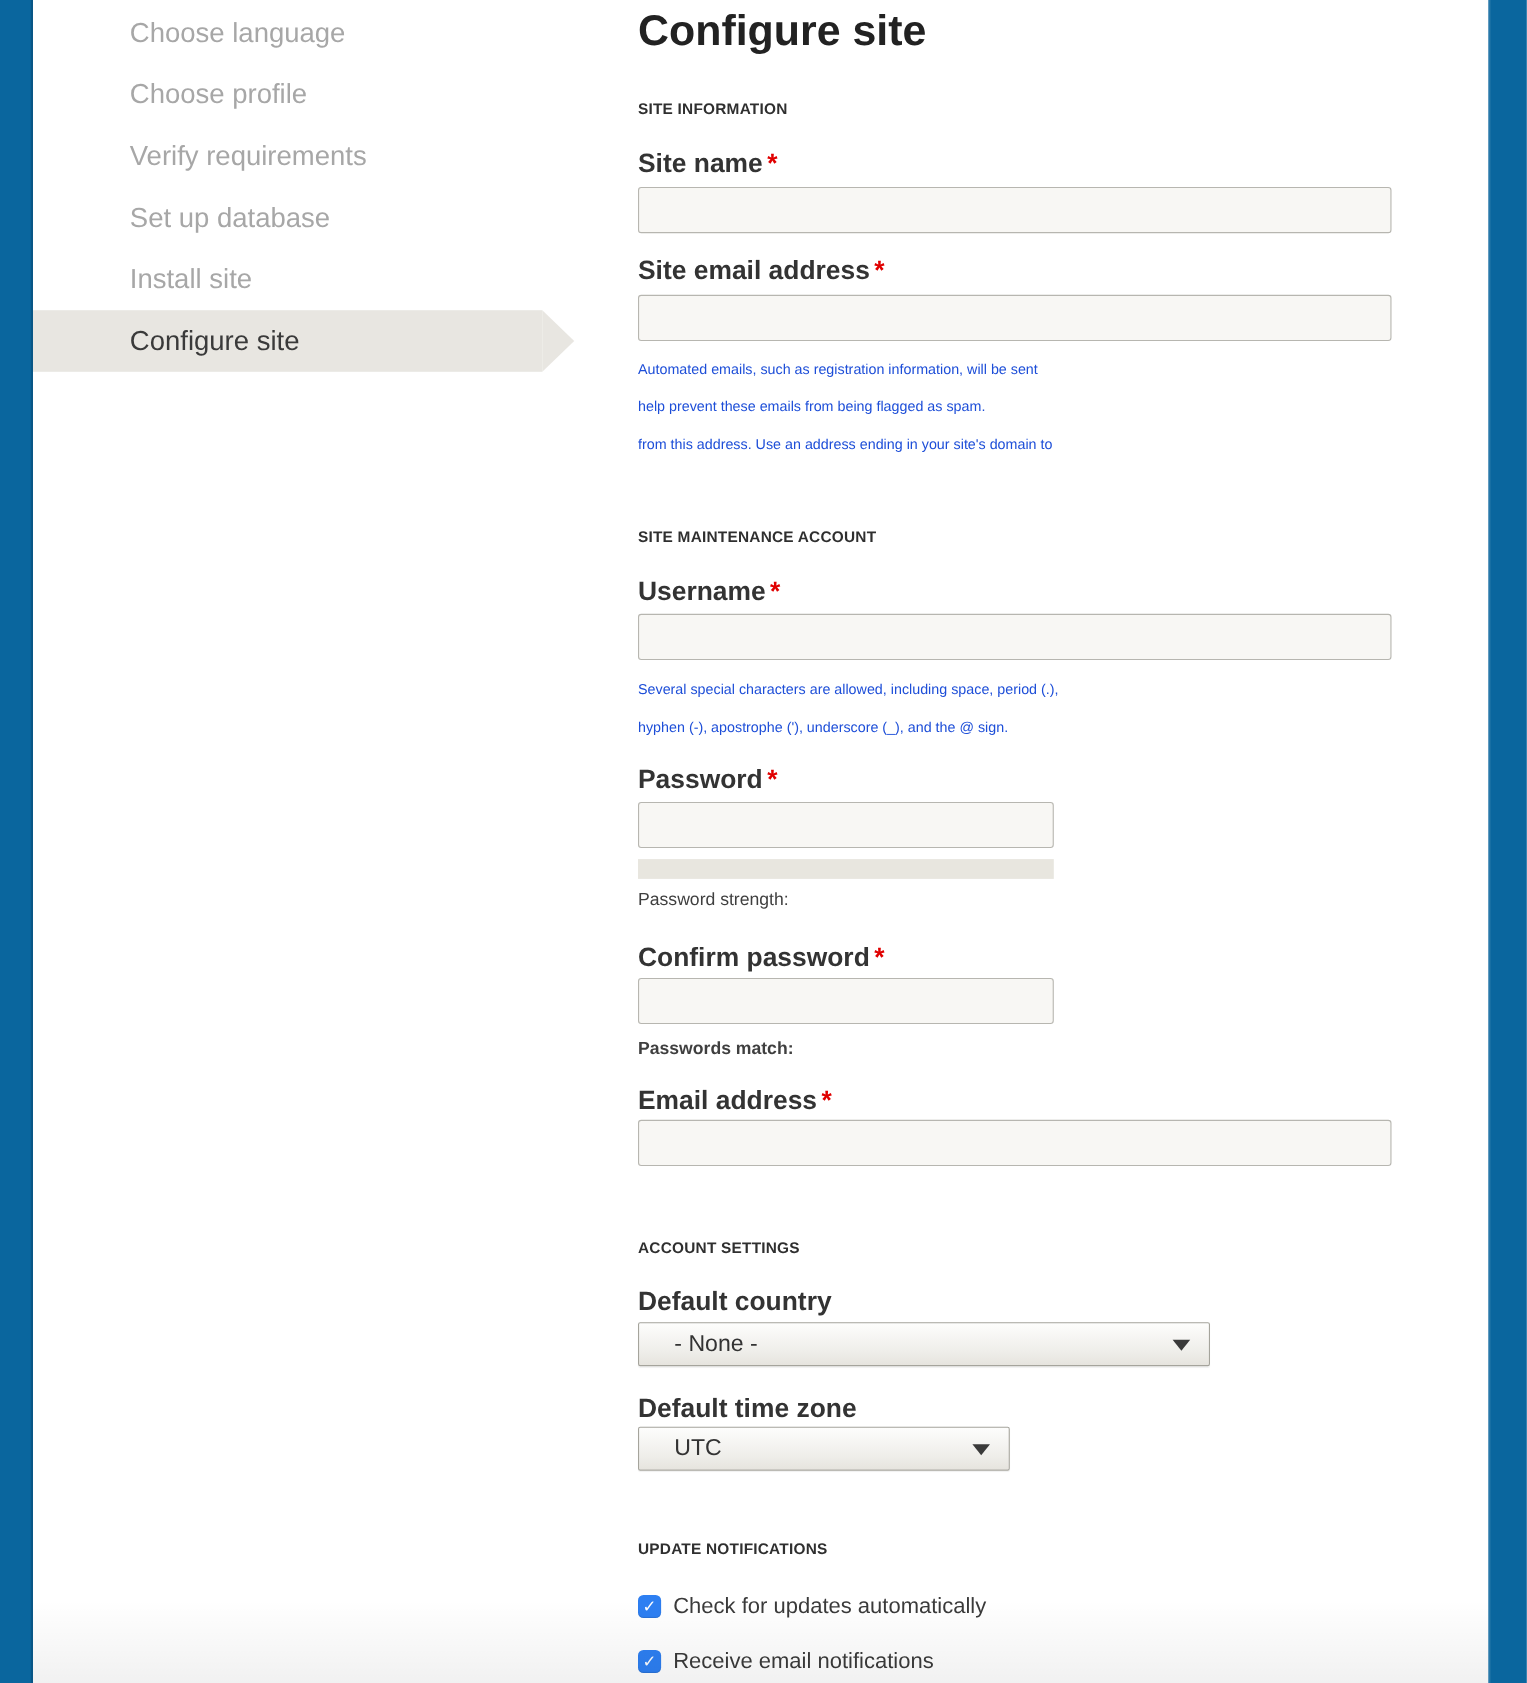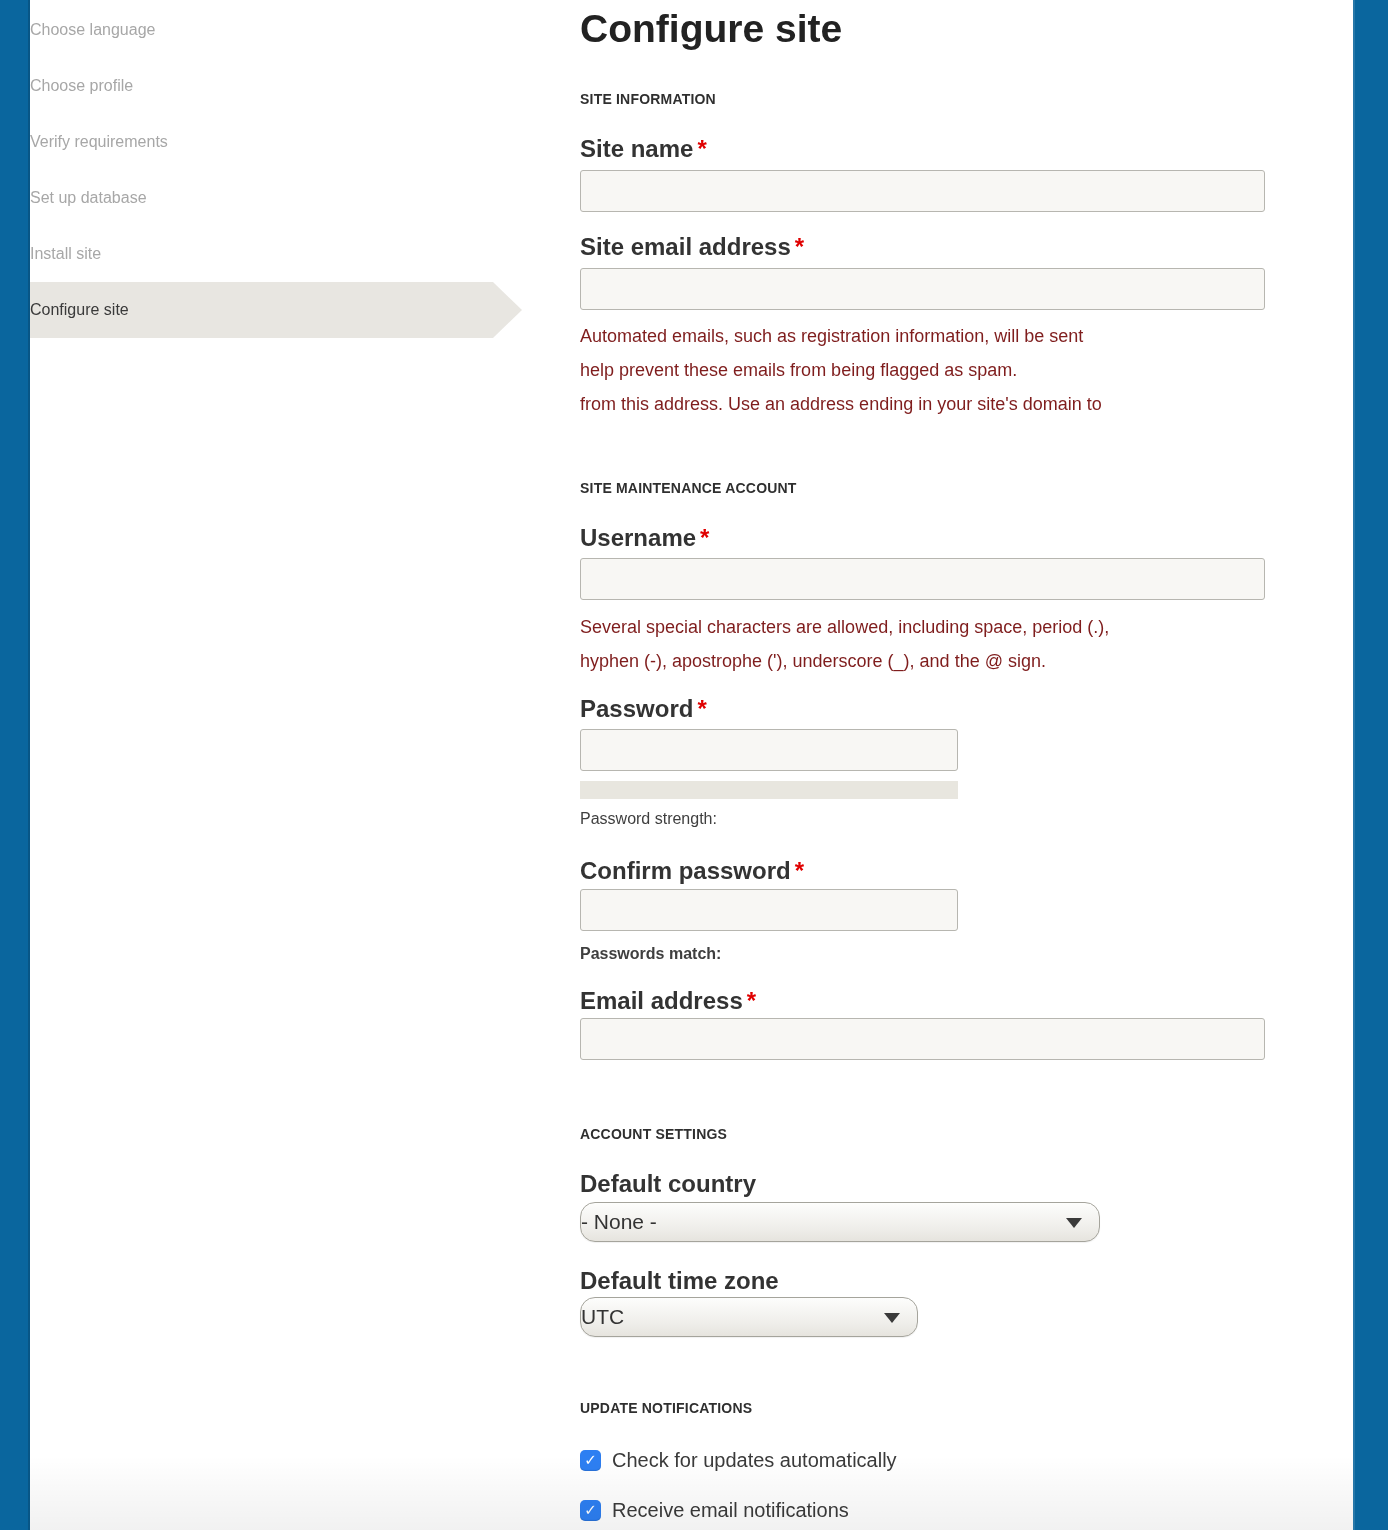--- a/index.html
+++ b/index.html
@@ -24,21 +24,22 @@
     pointer-events:none;
   }
 
   
   .steps {
     position:absolute; left:30px; top:2px; width:463px;
     list-style:none;
   }
   .step {
     height:56px; line-height:56px;
-    font-size:16px; color:#a7a7a7;
+    padding-left:88px;
+    font-size:25px; color:#a7a7a7;
     white-space:nowrap;
   }
   .step.active {
     position:relative;
     background:#e8e6e1;
     color:#3a3a3a;
   }
   .step.active::after {
     content:"";
     position:absolute; left:100%; top:0;
@@ -67,38 +68,38 @@
   .text-input {
     display:block; width:685px; height:42px;
     background:#f8f7f4;
     border:1px solid #b7b6b0; border-radius:3px;
     font-size:20px; padding:0 12px; color:#333;
     outline:none;
   }
   .text-input.narrow { width:378px; }
 
   .description {
-    font-size:18px; line-height:34px; color:#7f1d1d;
+    font-size:13px; line-height:34px; color:#1d4ed8;
   }
 
   .strength-bar {
     width:378px; height:18px; background:#e8e6df;
   }
   .inline-status {
     font-size:16px; line-height:28px; color:#3f3f3f;
   }
 
   .select-box {
     position:relative;
     height:40px;
     background:linear-gradient(180deg, #fdfdfc 0%, #eeede9 70%, #e6e4de 100%);
-    border:1px solid #a5a49c; border-radius:15px;
+    border:1px solid #a5a49c; border-radius:2px;
     box-shadow:0 1px 1px rgba(0,0,0,0.06);
     display:flex; align-items:center;
-    padding:0 0;
+    padding:0 32px;
     font-size:21px; color:#333333;
     cursor:default;
   }
   .select-box .caret {
     position:absolute; right:17px; top:50%; margin-top:-4px;
     width:0; height:0;
     border-left:8px solid transparent;
     border-right:8px solid transparent;
     border-top:10px solid #3a3a3a;
   }

